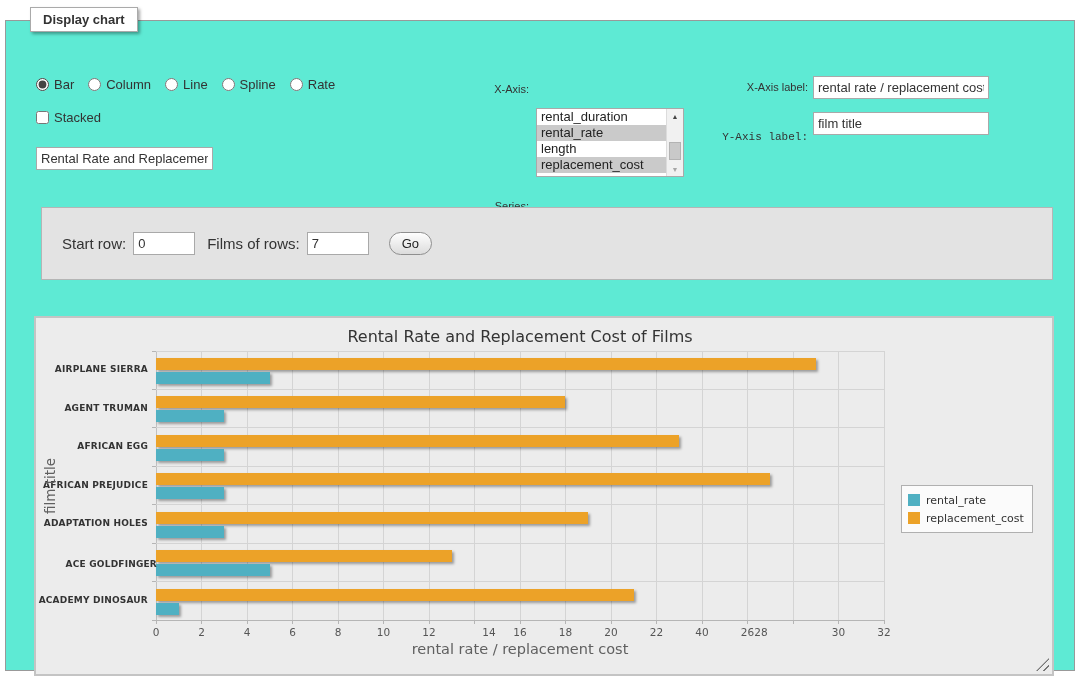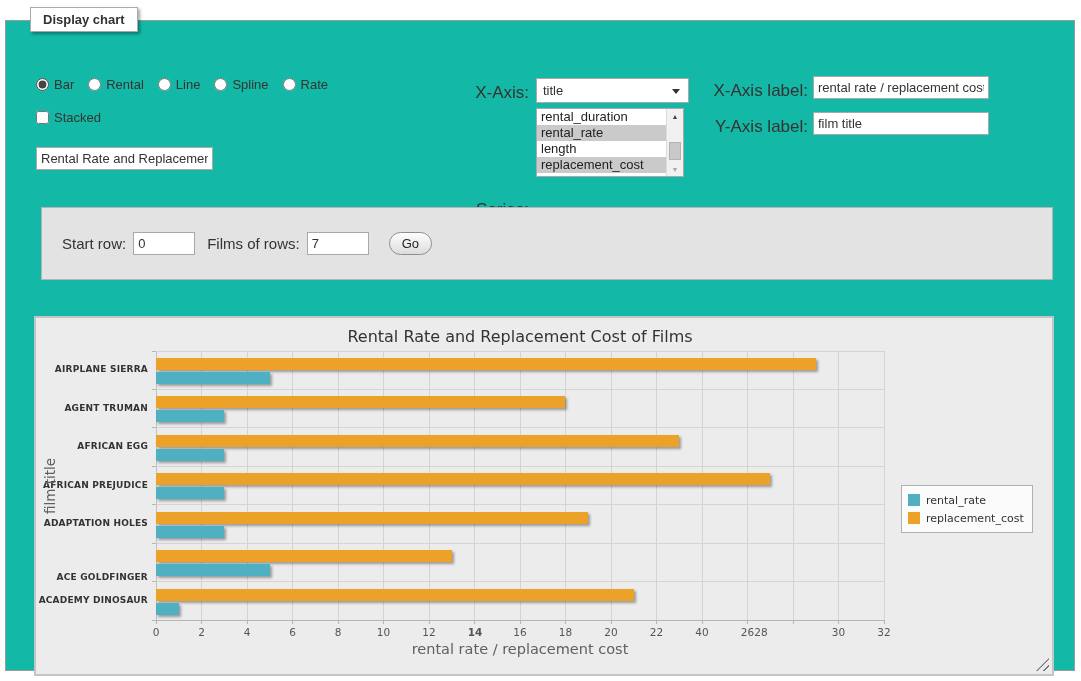--- a/index.html
+++ b/index.html
@@ -1,25 +1,25 @@
 <!DOCTYPE html>
 <html><head>
 <meta charset="utf-8">
 <style>
   * { margin:0; padding:0; box-sizing:border-box; }
   html,body { background:#fff; font-family:"Liberation Sans", sans-serif; }
   .page { position:relative; width:1081px; height:681px; background:#fff; overflow:hidden; }
 
   .fieldset { position:absolute; left:5px; top:20px; width:1070px; height:651px;
-              border:1px solid #999; background:#14b8a6; }
+              border:1px solid #999; background:#5eead4; }
   .legend-tab { position:absolute; left:30px; top:7px; z-index:3; background:#fff;
                 border:1px solid #aaa; padding:4px 12px; font-size:13px; font-weight:bold;
                 color:#333; box-shadow:2px 2px 3px rgba(0,0,0,0.35); }
 
-  .ctrl-label { position:absolute; font-size:17px; color:#333; }
+  .ctrl-label { position:absolute; font-size:11px; color:#333; }
   .right-lab { text-align:right; }
 
   .radio-row { position:absolute; left:30px; top:56px; display:flex; gap:14px; align-items:center; }
   .radio-row label, .stacked-row { display:flex; align-items:center; gap:5px; font-size:13px; color:#333; cursor:default; }
   input[type=radio], input[type=checkbox] { width:13px; height:13px; accent-color:#444; margin:0; }
   .stacked-row { position:absolute; left:30px; top:89px; }
 
   .txt { border:1px solid #a9a9a9; background:#fff; font-size:13px; color:#333;
          padding:2px 4px; font-family:"Liberation Sans", sans-serif; }
   .title-input { position:absolute; left:30px; top:126px; width:177px; height:23px; }
@@ -86,21 +86,21 @@
 <div class="page">
   <div class="fieldset">
 
     <div class="radio-row" id="chartTypeRow">
         <label>
           <input type="radio" name="ctype" checked="" style="">
           <span>Bar</span>
         </label>
         <label>
           <input type="radio" name="ctype" style="">
-          <span>Rental</span>
+          <span>Column</span>
         </label>
         <label>
           <input type="radio" name="ctype" style="">
           <span>Line</span>
         </label>
         <label>
           <input type="radio" name="ctype" style="">
           <span>Spline</span>
         </label>
         <label>
@@ -110,44 +110,40 @@
       </div>
 
     <label class="stacked-row">
       <input type="checkbox" id="stackedCb" style="">
       <span>Stacked</span>
     </label>
 
     <input class="txt title-input" value="Rental Rate and Replacement Cost of Films" style="">
 
     <div class="ctrl-label right-lab" style="left:430px;top:62px;width:93px;">X-Axis:</div>
-    <div class="select-box">
-      <span>title</span>
-      <span class="caret"></span>
-    </div>
 
     <div class="ctrl-label right-lab" style="left:430px;top:143px;width:93px;margin-top:36px;">Series:</div>
     <div class="listbox">
       <div class="lb-items" id="seriesItems">
           <div class="lb-item">rental_duration</div>
           <div class="lb-item sel">rental_rate</div>
           <div class="lb-item">length</div>
           <div class="lb-item sel">replacement_cost</div>
         </div>
       <div class="lb-scroll">
         <div class="sb-btn sb-up">▲</div>
         <div class="sb-thumb"></div>
         <div class="sb-btn sb-dn">▼</div>
       </div>
     </div>
 
     <div class="ctrl-label right-lab" style="left:690px;top:60px;width:112px;">X-Axis label:</div>
     <input class="txt axis-input" style="left: 807px; top: 55px;" value="rental rate / replacement cost">
 
-    <div class="ctrl-label right-lab" style="left:690px;top:96px;width:112px;">Y-Axis label:</div>
+    <div class="ctrl-label right-lab" style="left:690px;top:110px;width:112px;font-family:Liberation Mono, monospace;">Y-Axis label:</div>
     <input class="txt axis-input" style="left: 807px; top: 91px;" value="film title">
 
     <div class="pagebox">
       <span class="lab">Start row:</span>
       <input class="txt num" value="0" style="">
       <span class="lab">Films of rows:</span>
       <input class="txt num" value="7" style="">
       <button class="go-btn">Go</button>
     </div>
 
@@ -220,36 +216,36 @@
           <div class="bar" style="left: 0px; top: 251.571px; width: 22.5225px; background: rgb(79, 176, 194);"></div>
         </div>
       <div id="chartDecor">
           <div class="xtick-label" style="left: 105px; top: 308px;">0</div>
           <div class="xtick-label" style="left: 150.5px; top: 308px;">2</div>
           <div class="xtick-label" style="left: 196px; top: 308px;">4</div>
           <div class="xtick-label" style="left: 241.5px; top: 308px;">6</div>
           <div class="xtick-label" style="left: 287px; top: 308px;">8</div>
           <div class="xtick-label" style="left: 332.5px; top: 308px;">10</div>
           <div class="xtick-label" style="left: 378px; top: 308px;">12</div>
-          <div class="xtick-label" style="left: 424px; top: 308px; font-weight: bold;">14</div>
+          <div class="xtick-label" style="left: 438px; top: 308px;">14</div>
           <div class="xtick-label" style="left: 469px; top: 308px;">16</div>
           <div class="xtick-label" style="left: 514.5px; top: 308px;">18</div>
           <div class="xtick-label" style="left: 560px; top: 308px;">20</div>
           <div class="xtick-label" style="left: 605.5px; top: 308px;">22</div>
           <div class="xtick-label" style="left: 651px; top: 308px;">40</div>
           <div class="xtick-label" style="left: 696.5px; top: 308px;">26</div>
           <div class="xtick-label" style="left: 710px; top: 308px;">28</div>
           <div class="xtick-label" style="left: 787.5px; top: 308px;">30</div>
           <div class="xtick-label" style="left: 833px; top: 308px;">32</div>
           <div class="cat-label" style="top: 46.2143px;">AIRPLANE SIERRA</div>
           <div class="cat-label" style="top: 84.6429px;">AGENT TRUMAN</div>
           <div class="cat-label" style="top: 123.071px;">AFRICAN EGG</div>
           <div class="cat-label" style="top: 161.5px;">AFRICAN PREJUDICE</div>
           <div class="cat-label" style="top: 199.929px;">ADAPTATION HOLES</div>
-          <div class="cat-label" style="top: 254px;">ACE GOLDFINGER</div>
+          <div class="cat-label" style="top: 241px; margin-left: 9px;">ACE GOLDFINGER</div>
           <div class="cat-label" style="top: 276.786px;">ACADEMY DINOSAUR</div>
         </div>
       <div class="xaxis-title">rental rate / replacement cost</div>
       <div class="yaxis-title">film title</div>
       <div class="legend" id="legend">
           <div class="legend-item">
             <div class="legend-swatch" style="background: rgb(79, 176, 194);"></div>
             <span class="legend-label">rental_rate</span>
           </div>
           <div class="legend-item">

